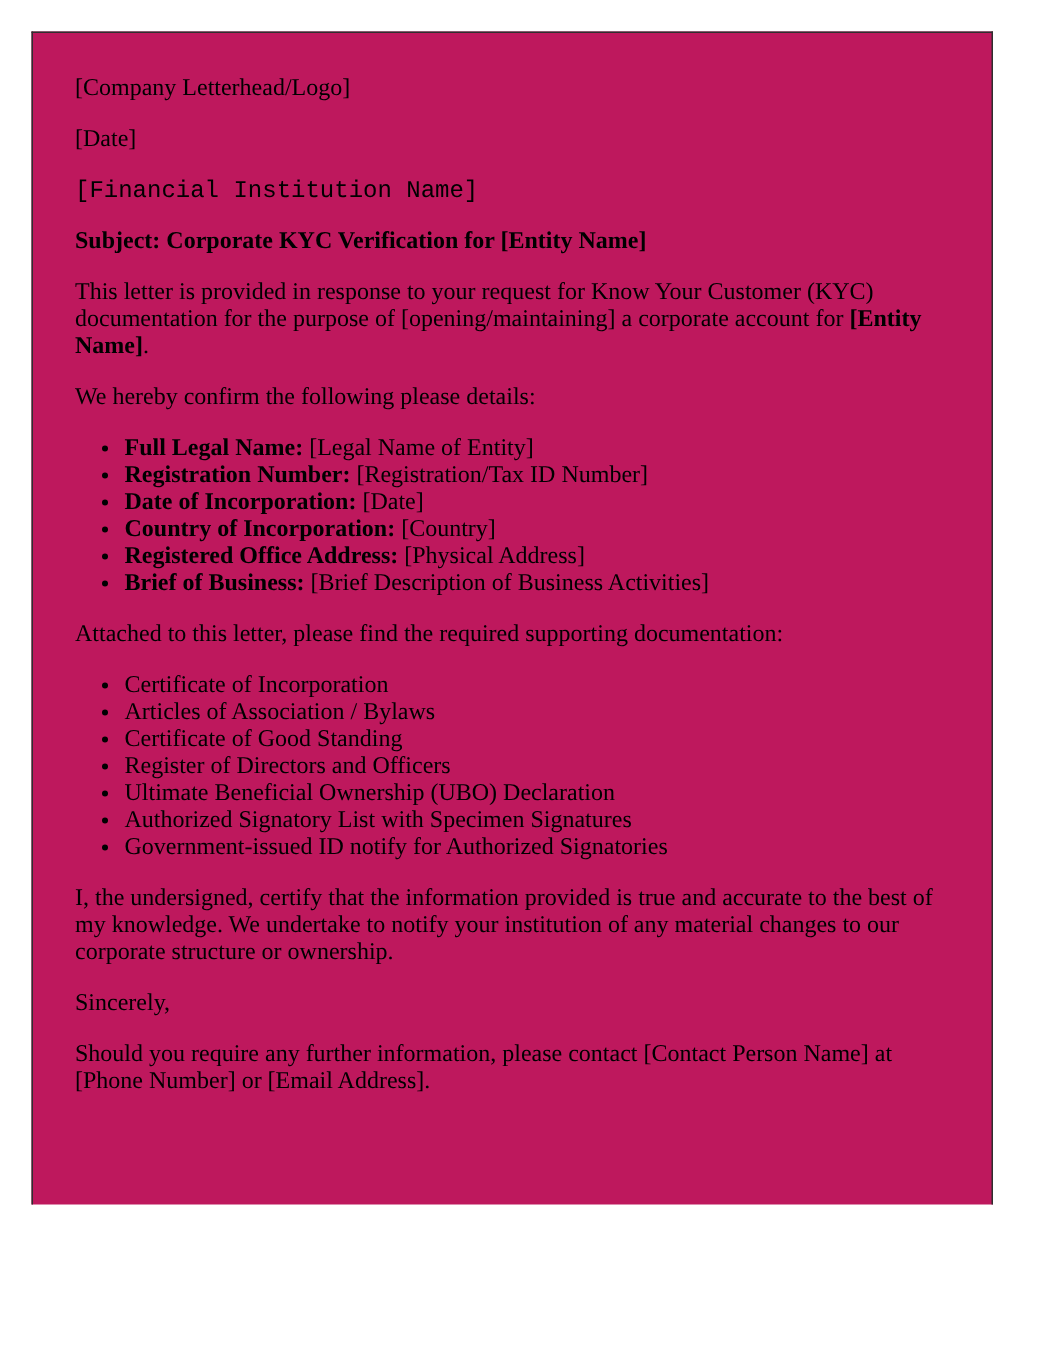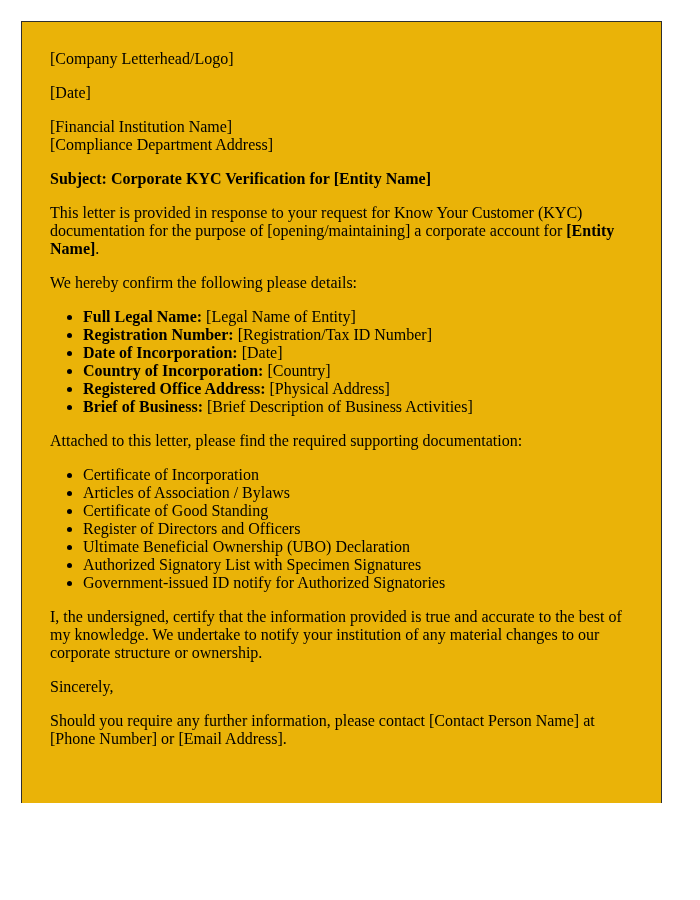--- a/index.html
+++ b/index.html
@@ -20,28 +20,29 @@
     position: absolute;
     left: 21px;
     top: 21px;
     width: 641px;
     height: 782px;
     box-sizing: border-box;
     border: 1px solid #2f2f2f;
     border-bottom: none;
     padding: 12px 28px 0 28px;
     overflow: hidden;
-    background: #eab308;
+    background: #be185d;
   }
   p {
     margin: 16px 0;
     line-height: 18px;
   }
   .address-line {
     line-height: 18px;
+    font-family: Liberation Mono, monospace;
   }
   .address-block {
     margin: 16px 0;
   }
   ul {
     margin: 16px 0;
     padding-left: 33px;
   }
   li {
     line-height: 18px;
@@ -54,21 +55,20 @@
 <body>
 
 <div class="document">
 
   <p>[Company Letterhead/Logo]</p>
 
   <p>[Date]</p>
 
   <div class="address-block">
     <div class="address-line">[Financial Institution Name]</div>
-    <div class="address-line">[Compliance Department Address]</div>
   </div>
 
   <p class="bold">Subject: Corporate KYC Verification for [Entity Name]</p>
 
 
   <p><span>This letter is provided in response to your request for Know Your Customer (KYC) documentation for the purpose of [opening/maintaining] a corporate account for </span><strong>[Entity Name]</strong><span>.</span></p>
 
   <p>We hereby confirm the following please details:</p>
 
   <ul>

